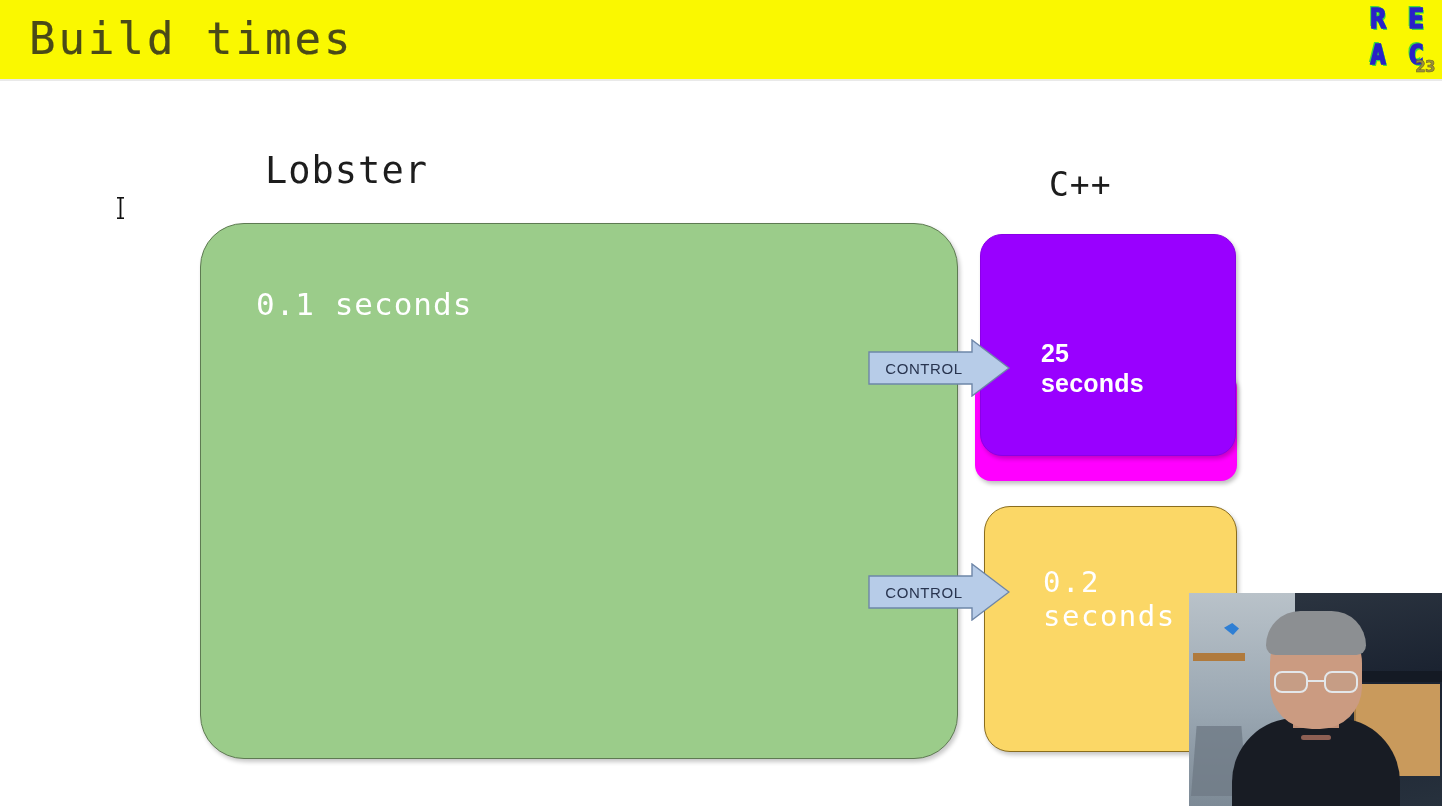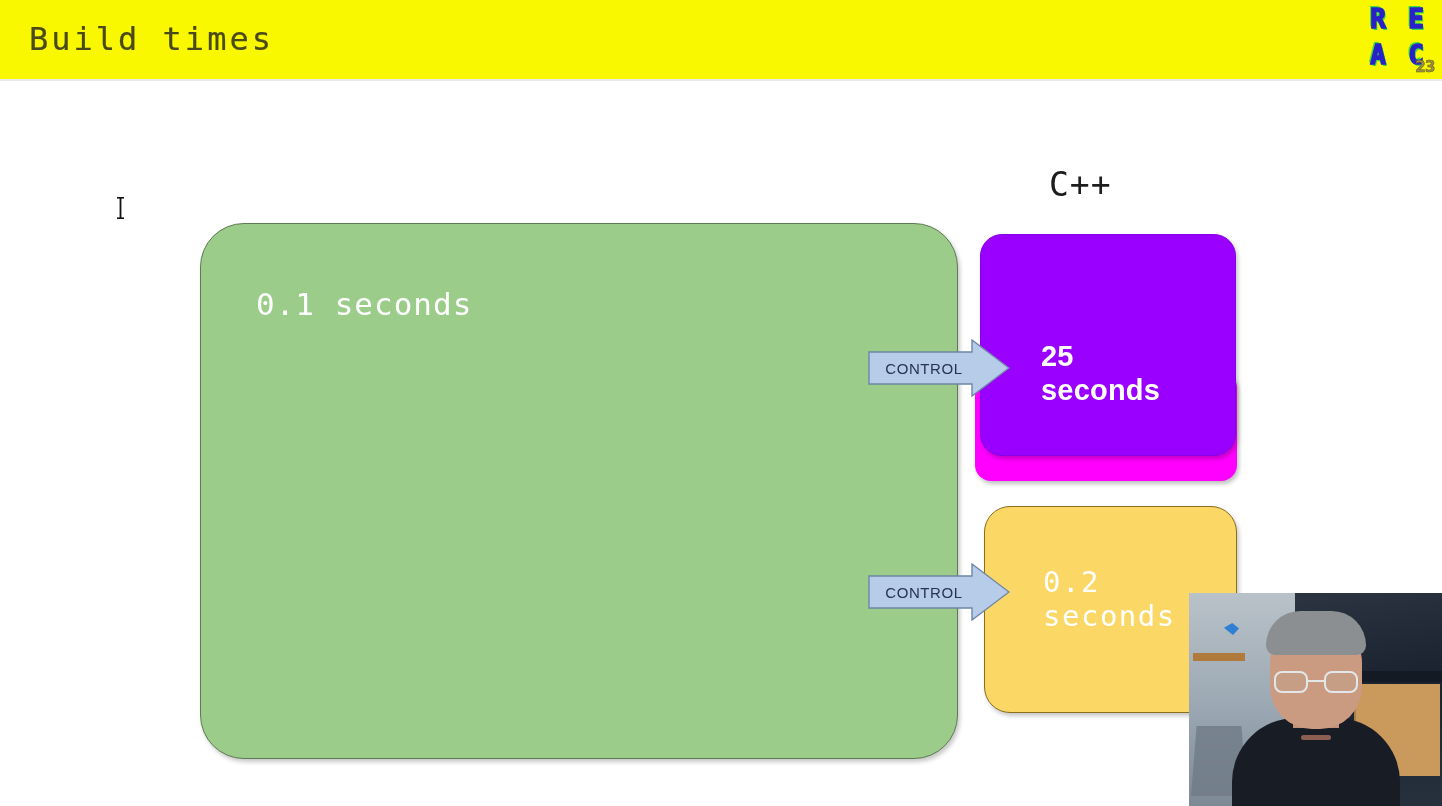--- a/index.html
+++ b/index.html
@@ -23,21 +23,21 @@
   .header-band {
     position: absolute;
     left: 0; top: 0;
     width: 1442px; height: 79px;
     background: #FAF800;
   }
   .slide-title {
     position: absolute;
     left: 29px; top: 9px;
     font-family: "DejaVu Sans Mono", "Liberation Mono", monospace;
-    font-size: 32px;
+    font-size: 44px;
     font-weight: 300;
     letter-spacing: 3px;
     color: #4a4a18;
     -webkit-text-stroke: 0.2px #4a4a18;
     white-space: nowrap;
     line-height: 60px;
   }
   .header-underline {
     position: absolute;
     left: 0; top: 79px;
@@ -119,21 +119,21 @@
   #box-cpp-bottom-cap {
     left: 975px; top: 372px;
     width: 262px; height: 109px;
     background: #FF00FF;
     border-radius: 16px;
     z-index: 2;
     box-shadow: 2px 3px 4px rgba(0,0,0,0.25);
   }
   #box-yellow {
     left: 984px; top: 506px;
-    width: 253px; height: 207px;
+    width: 253px; height: 246px;
     background: #FBD766;
     border: 1.2px solid #8a6d1e;
     border-radius: 26px;
   }
 
   .box-text {
     position: absolute;
     font-family: "DejaVu Sans Mono", "Liberation Mono", monospace;
     color: #ffffff;
     white-space: pre-line;
@@ -143,21 +143,21 @@
     left: 55px; top: 63px;
     font-size: 31px;
     letter-spacing: 1px;
   }
   #text-cpp-time {
     position: absolute;
     left: 1041px; top: 339px;
     z-index: 6;
     font-family: "Liberation Sans", sans-serif;
     font-weight: bold;
-    font-size: 29px;
+    font-size: 25px;
     color: #ffffff;
     line-height: 1.18;
     white-space: pre-line;
     letter-spacing: 0.2px;
   }
   #text-yellow-time {
     left: 58px; top: 59px;
     font-size: 29px;
     letter-spacing: 1.5px;
     z-index: 4;
@@ -334,20 +334,21 @@
   <div class="logo">
     <div class="logo-cell">R</div>
     <div class="logo-cell">E</div>
     <div class="logo-cell">A</div>
     <div class="logo-cell">
       <span>C</span>
       <span class="logo-badge">23</span>
     </div>
   </div>
 
+  <div class="diagram-label" id="label-lobster">Lobster</div>
   <div class="diagram-label" id="label-cpp">C++</div>
 
   <div class="box" id="box-lobster">
     <div class="box-text" id="text-lobster-time">0.1 seconds</div>
   </div>
 
   <div class="box" id="box-cpp-bottom-cap"></div>
 
   <div class="box" id="box-cpp-top"></div>
 

